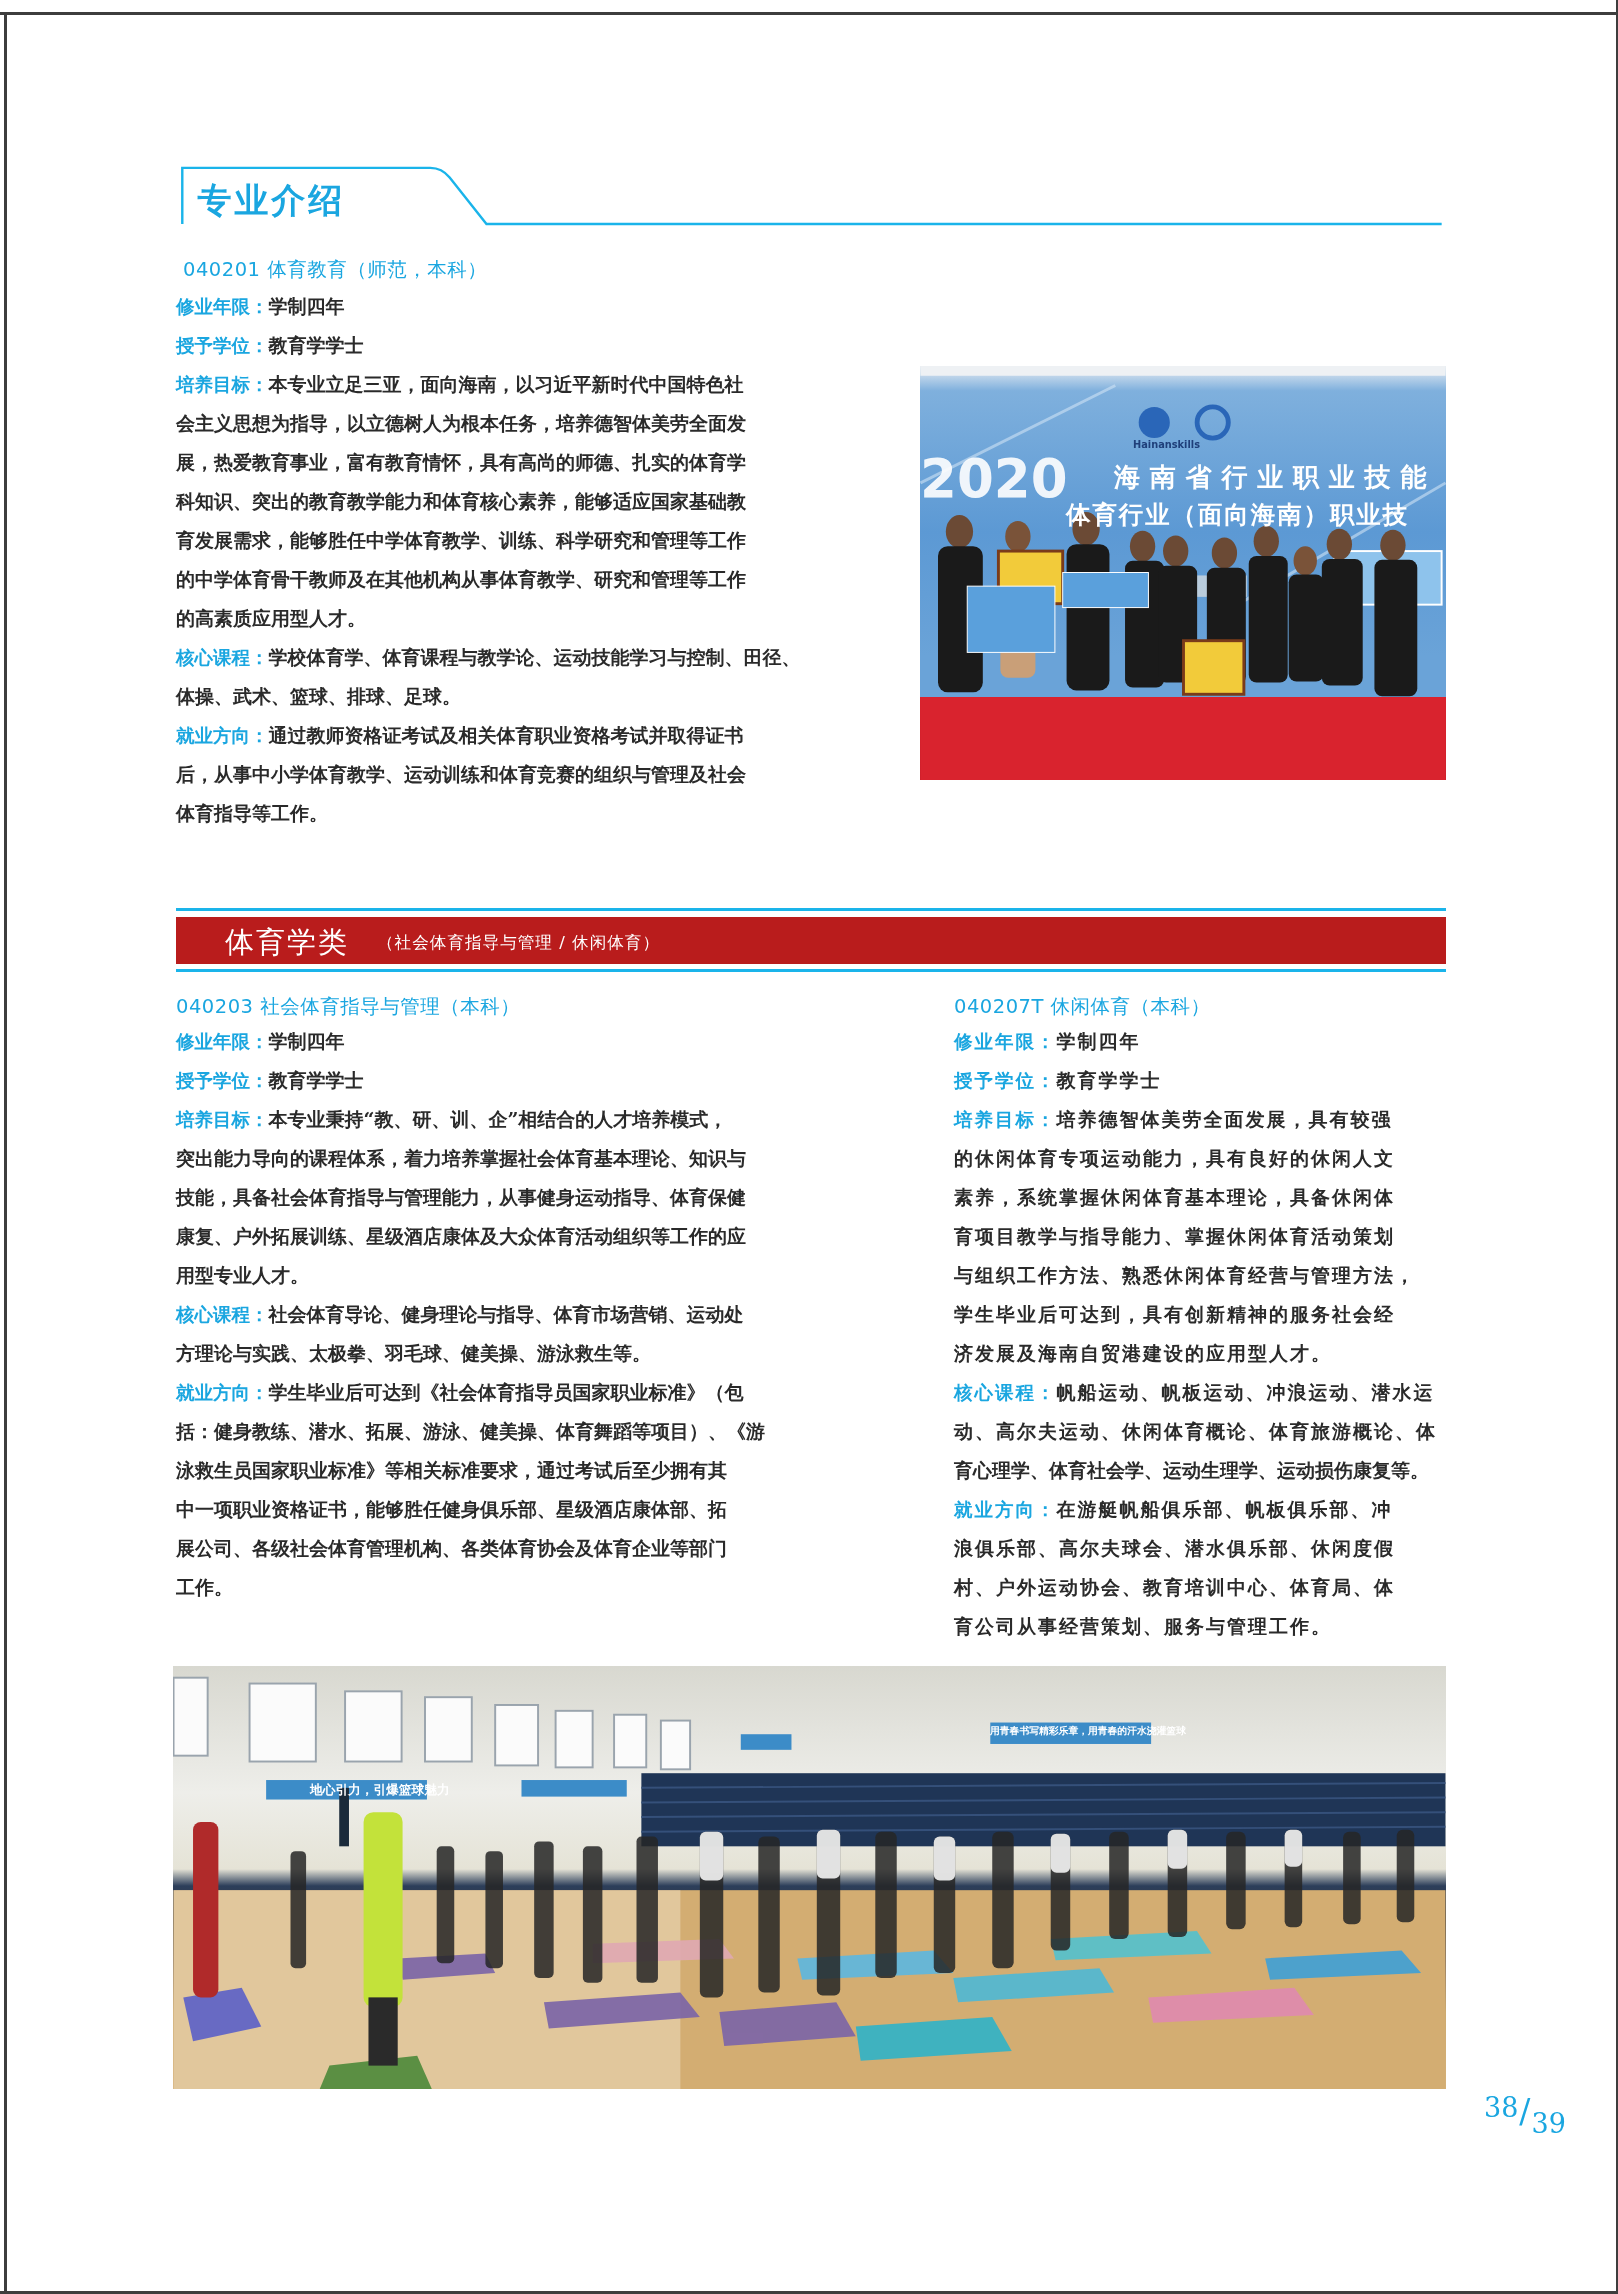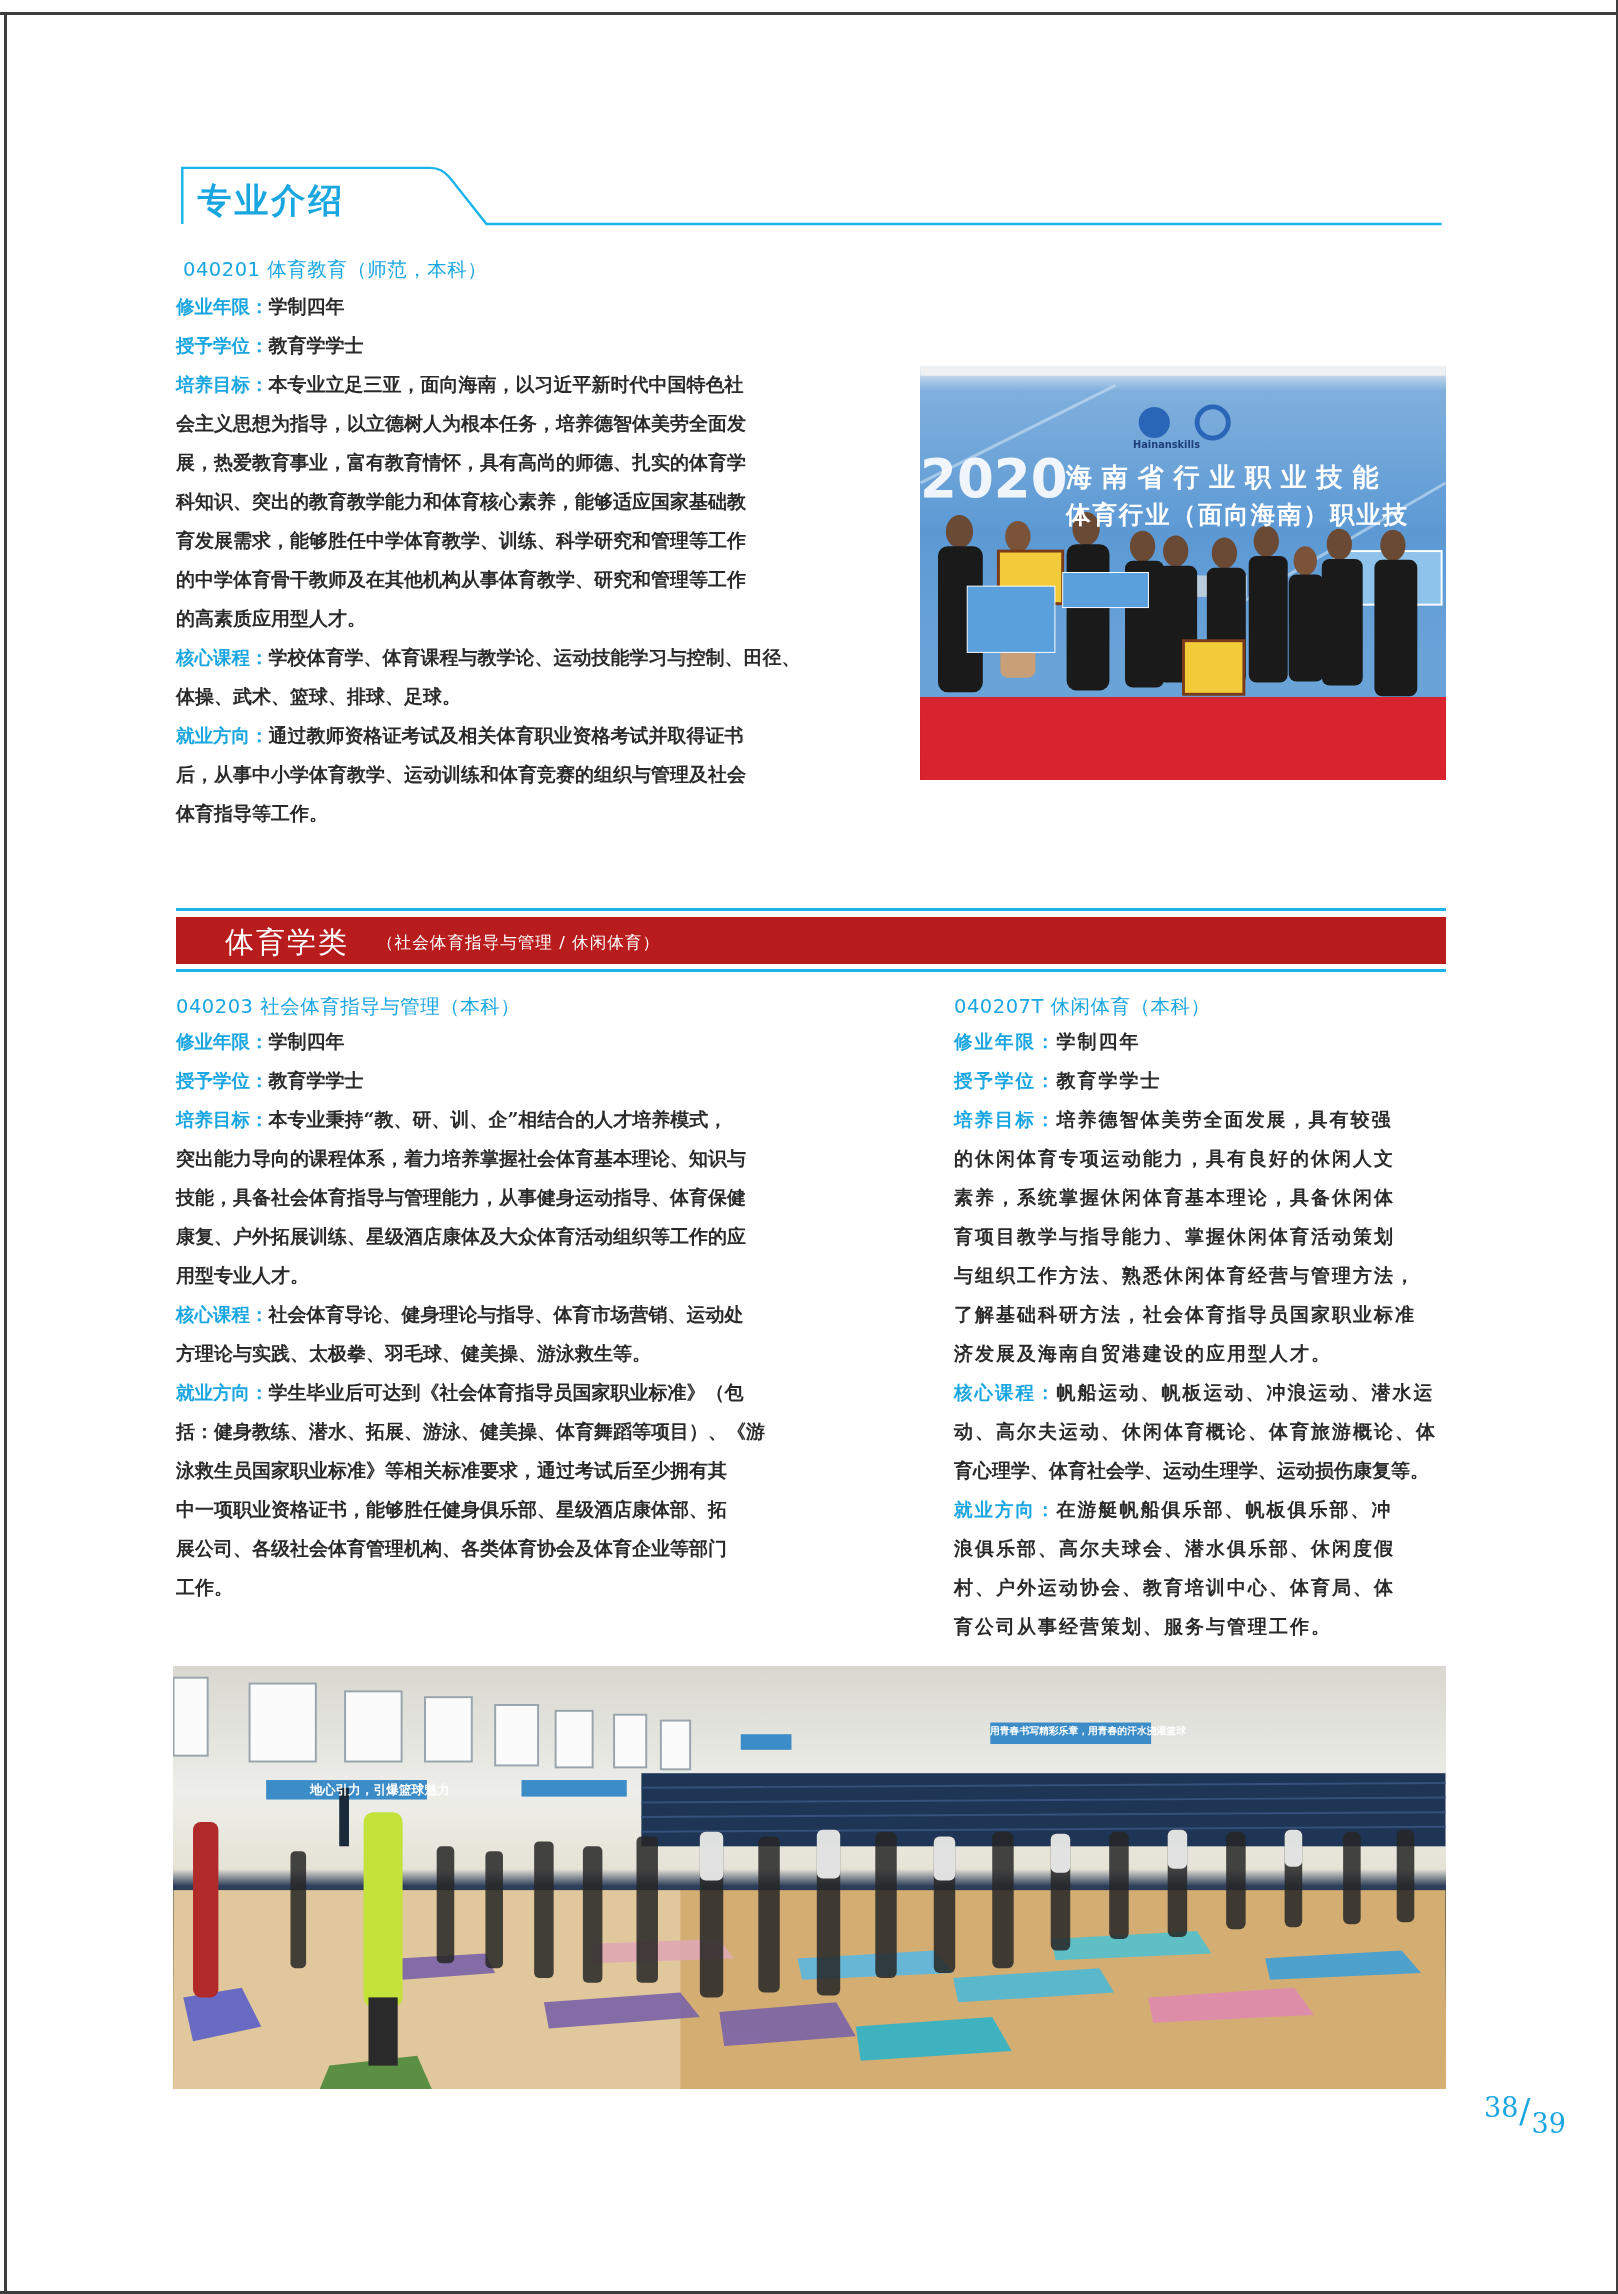--- a/index.html
+++ b/index.html
@@ -133,21 +133,21 @@
       <ellipse cx="485" cy="184" rx="13" ry="16" fill="#6b4a35"></ellipse>
         <rect x="466" y="199" width="44" height="140" rx="8"></rect>
     </g>
     <rect x="80" y="190" width="66" height="54" fill="#f2cb3a" stroke="#7a3b1a" stroke-width="3"></rect>
     <rect x="48" y="226" width="90" height="68" fill="#5aa0dc" stroke="#ffffff" stroke-width="1"></rect>
     <rect x="146" y="212" width="88" height="36" fill="#5aa0dc" stroke="#ffffff" stroke-width="1"></rect>
     <rect x="270" y="282" width="62" height="55" fill="#f2cb3a" stroke="#7a3b1a" stroke-width="3"></rect>
     <rect x="0" y="340" width="539" height="85" fill="#d9232e"></rect>
   </svg>
   <div class="photo-caption" style="left:0px; top:82px; font-size:53px; color:#ffffff; opacity:0.9;">2020</div>
-  <div class="photo-caption" style="left:146px; top:94px; font-size:26px; letter-spacing:9.8px; color:#ffffff;">海南省行业职业技能</div>
+  <div class="photo-caption" style="left:146px; top:94px; font-size:26px; letter-spacing:9.8px; color:#ffffff;padding-left:48px;">海南省行业职业技能</div>
   <div class="photo-caption" style="left:146px; top:133px; font-size:24.4px; letter-spacing:2px; color:#ffffff;">体育行业（面向海南）职业技</div>
   <div class="photo-caption" style="left:213px; top:73px; font-size:9.8px; color:#1f3f7a;">Hainanskills</div>
 </div>
 
 <div class="band-top-line"></div>
 <div class="band">
   <span class="band-title">体育学类</span>
   <span class="band-sub">（社会体育指导与管理 / 休闲体育）</span>
 </div>
 <div class="band-bottom-line"></div>
@@ -173,21 +173,21 @@
 
 <div class="major-title" style="left:954px; top:993px;">040207T 休闲体育（本科）</div>
 <div class="text-block" style="left:954px; top:1022px; width:492px; letter-spacing:2px;">
   <p class="row"><span class="lbl">修业年限：</span><span>学制四年</span></p>
   <p class="row"><span class="lbl">授予学位：</span><span>教育学学士</span></p>
   <p class="row"><span class="lbl">培养目标：</span><span>培养德智体美劳全面发展，具有较强</span></p>
   <p class="row">的休闲体育专项运动能力，具有良好的休闲人文</p>
   <p class="row">素养，系统掌握休闲体育基本理论，具备休闲体</p>
   <p class="row">育项目教学与指导能力、掌握休闲体育活动策划</p>
   <p class="row">与组织工作方法、熟悉休闲体育经营与管理方法，</p>
-  <p class="row">了解基础科研方法，社会体育指导员国家职业标准</p>
+  <p class="row">学生毕业后可达到，具有创新精神的服务社会经</p>
   <p class="row">济发展及海南自贸港建设的应用型人才。</p>
   <p class="row"><span class="lbl">核心课程：</span><span>帆船运动、帆板运动、冲浪运动、潜水运</span></p>
   <p class="row">动、高尔夫运动、休闲体育概论、体育旅游概论、体</p>
   <p class="row" style="letter-spacing:0px;">育心理学、体育社会学、运动生理学、运动损伤康复等。</p>
   <p class="row"><span class="lbl">就业方向：</span><span>在游艇帆船俱乐部、帆板俱乐部、冲</span></p>
   <p class="row">浪俱乐部、高尔夫球会、潜水俱乐部、休闲度假</p>
   <p class="row">村、户外运动协会、教育培训中心、体育局、体</p>
   <p class="row">育公司从事经营策划、服务与管理工作。</p>
 </div>
 

